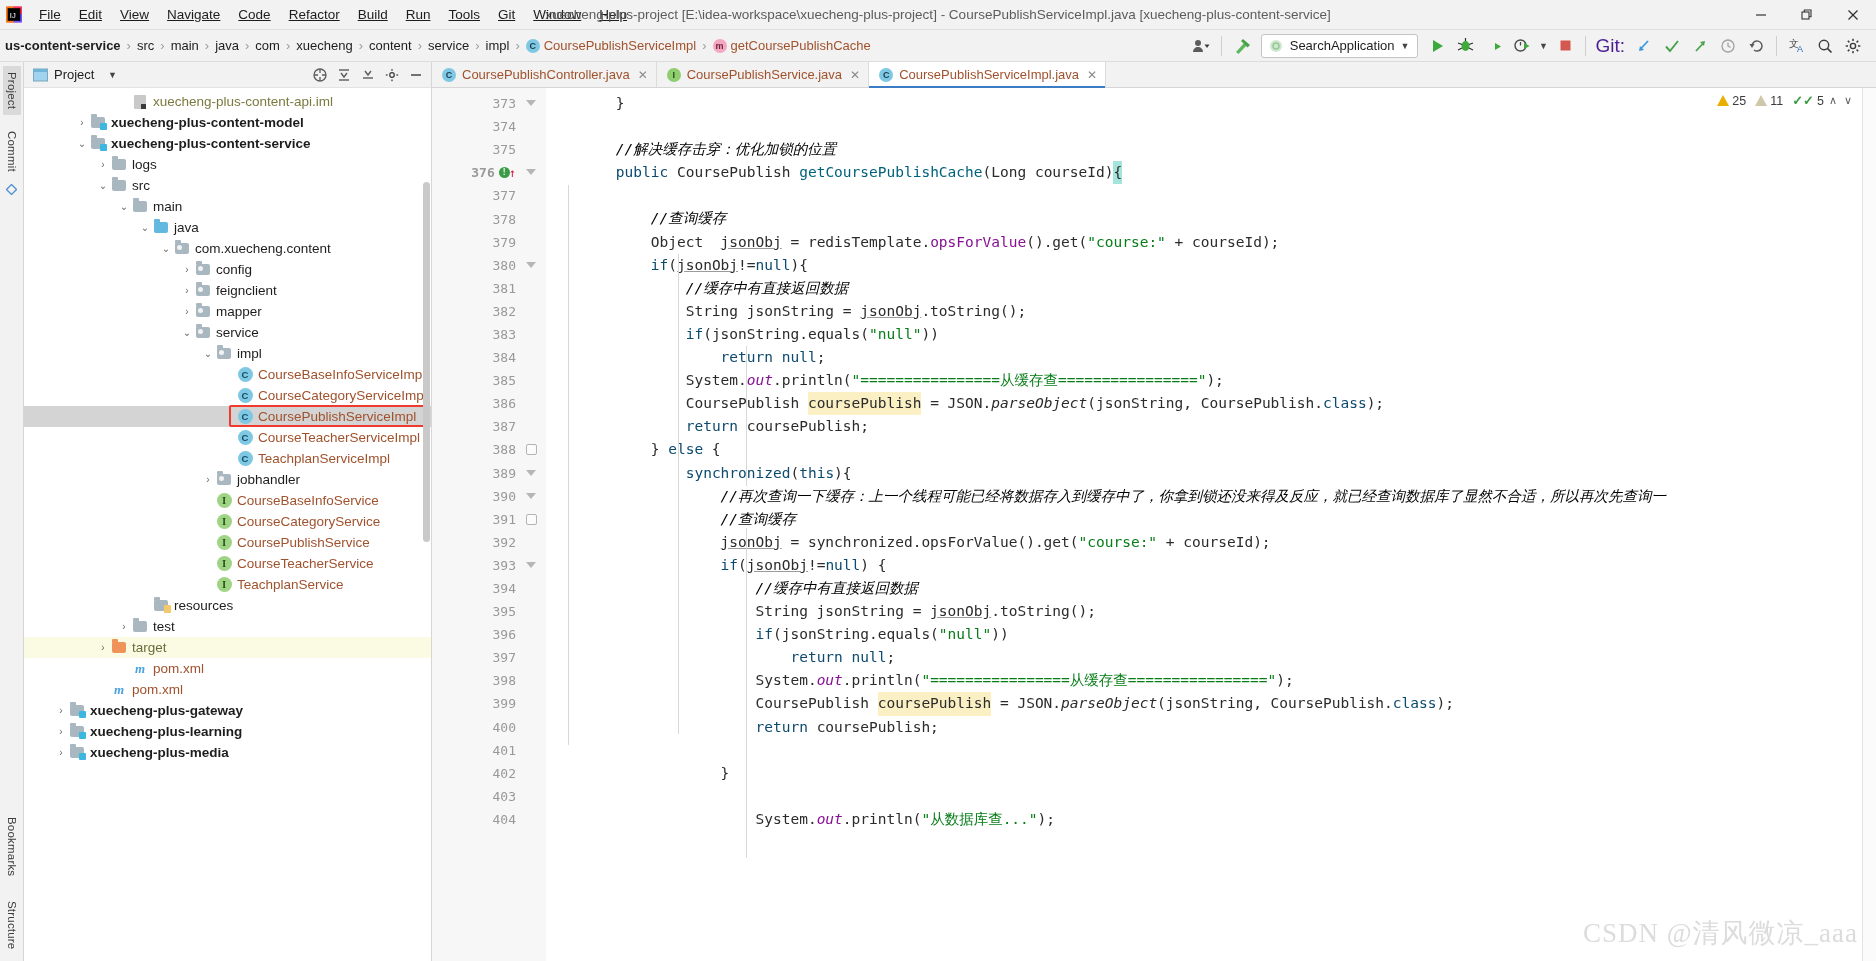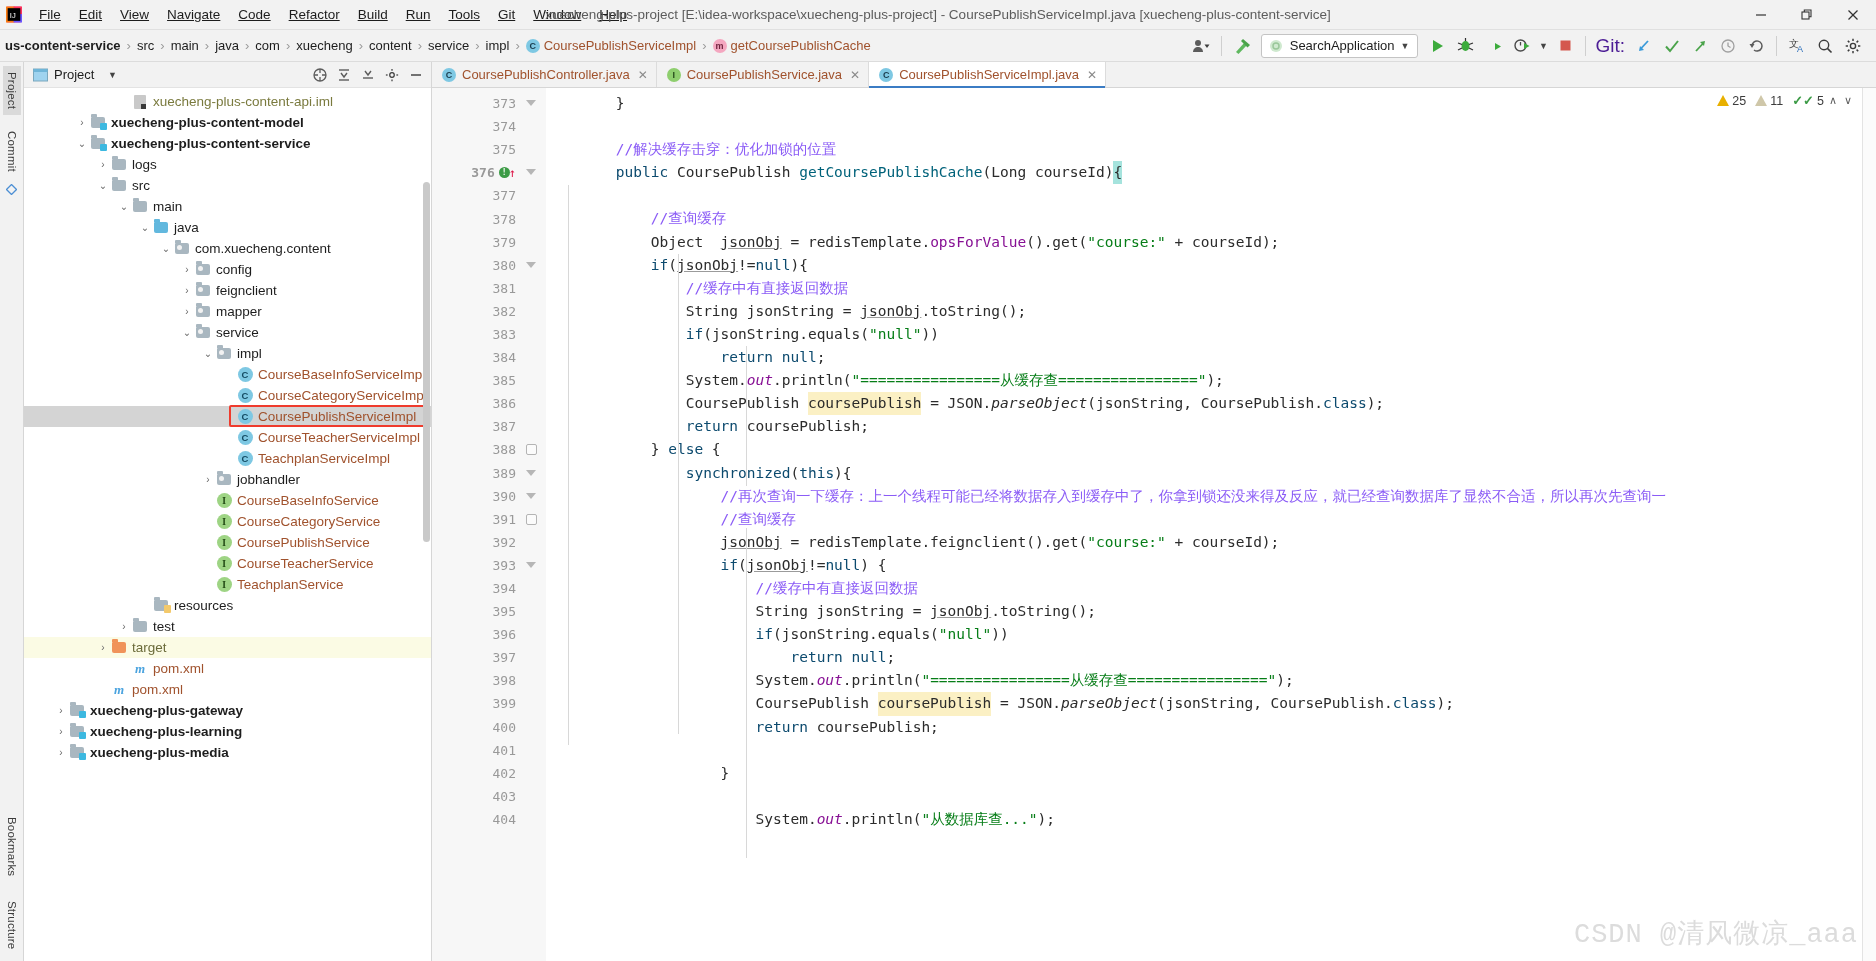--- a/index.html
+++ b/index.html
@@ -223,21 +223,21 @@
     border-left: 5px solid transparent; border-right: 5px solid transparent;
     border-top: 6px solid #b6b6b6;
   }
   .code-scroll {
     flex: 1; position: relative; overflow: hidden; padding-top: 4px;
     font-family: "DejaVu Sans Mono", monospace; font-size: 14.5px;
     background: #fff;
   }
   .cline { height: 23.1px; display: flex; align-items: center; white-space: pre; line-height: 23.1px; }
   .kw { color: #0c4a6e; font-weight: normal; }
-  .cm { color: #8b5cf6; }
+  .cm { color: #000000; font-style: italic; }
   .str { color: #067d17; }
   .fld { color: #871094; }
   .italic { font-style: italic; }
   .ul { text-decoration: underline; text-decoration-color: #9b9b9b; }
   .hl { background: #fbf0c4; }
   .brace-hl { background: #a5e3dd; }
   .def { color: #00627a; }
 
   .indent-guide {
     position: absolute; width: 1px; background: #d8d8d8; top: 0; bottom: 0;
@@ -262,21 +262,21 @@
     width: 11px; height: 11px; border-radius: 50%; background: #3c9b46; position: relative;
     display: inline-flex; align-items:center; justify-content:center;
   }
   .breakpoint i { color: #fff; font-size: 8px; font-style: normal; font-weight: bold;}
   .red-arrow { color: #d14; font-size: 12px; margin-left: -1px;}
 
   .watermark {
     position: absolute; right: 18px; bottom: 10px;
     font-size: 27px; color: #dcdcdc; letter-spacing: 1px;
     pointer-events: none; user-select: none; white-space: nowrap;
-    font-family: Liberation Mono, monospace;
+    font-family: Liberation Serif, serif;
     margin-top: 36px;
   }
 </style>
 </head>
 <body>
 
 <div class="app">
 
   <div class="titlebar">
     <span class="ico" style="margin-right:8px;">
@@ -937,21 +937,21 @@
             <div class="cline"><span>                String jsonString = </span><span class="ul">jsonObj</span><span>.toString();</span></div>
             <div class="cline"><span>                </span><span class="kw">if</span><span>(jsonString.equals(</span><span class="str">"null"</span><span>))</span></div>
             <div class="cline"><span>                    </span><span class="kw">return null</span><span>;</span></div>
             <div class="cline"><span>                System.</span><span class="fld italic">out</span><span>.println(</span><span class="str">"================从缓存查================"</span><span>);</span></div>
             <div class="cline"><span>                CoursePublish </span><span class="hl">coursePublish</span><span> = JSON.</span><span class="italic">parseObject</span><span>(jsonString, CoursePublish.</span><span class="kw">class</span><span>);</span></div>
             <div class="cline"><span>                </span><span class="kw">return</span><span> coursePublish;</span></div>
             <div class="cline"><span>            } </span><span class="kw">else</span><span> {</span></div>
             <div class="cline"><span>                </span><span class="kw">synchronized</span><span>(</span><span class="kw">this</span><span>){</span></div>
             <div class="cline"><span class="cm">                    //再次查询一下缓存：上一个线程可能已经将数据存入到缓存中了，你拿到锁还没来得及反应，就已经查询数据库了显然不合适，所以再次先查询一</span></div>
             <div class="cline"><span class="cm">                    //查询缓存</span></div>
-            <div class="cline"><span>                    </span><span class="ul">jsonObj</span><span> = redisTemplate.feignclient().get(</span><span class="str">"course:"</span><span> + courseId);</span></div>
+            <div class="cline"><span>                    </span><span class="ul">jsonObj</span><span> = synchronized.opsForValue().get(</span><span class="str">"course:"</span><span> + courseId);</span></div>
             <div class="cline"><span>                    </span><span class="kw">if</span><span>(</span><span class="ul">jsonObj</span><span>!=</span><span class="kw">null</span><span>) {</span></div>
             <div class="cline"><span class="cm">                        //缓存中有直接返回数据</span></div>
             <div class="cline"><span>                        String jsonString = </span><span class="ul">jsonObj</span><span>.toString();</span></div>
             <div class="cline"><span>                        </span><span class="kw">if</span><span>(jsonString.equals(</span><span class="str">"null"</span><span>))</span></div>
             <div class="cline"><span>                            </span><span class="kw">return null</span><span>;</span></div>
             <div class="cline"><span>                        System.</span><span class="fld italic">out</span><span>.println(</span><span class="str">"================从缓存查================"</span><span>);</span></div>
             <div class="cline"><span>                        CoursePublish </span><span class="hl">coursePublish</span><span> = JSON.</span><span class="italic">parseObject</span><span>(jsonString, CoursePublish.</span><span class="kw">class</span><span>);</span></div>
             <div class="cline"><span>                        </span><span class="kw">return</span><span> coursePublish;</span></div>
             <div class="cline"></div>
             <div class="cline"><span>                    }</span></div>

